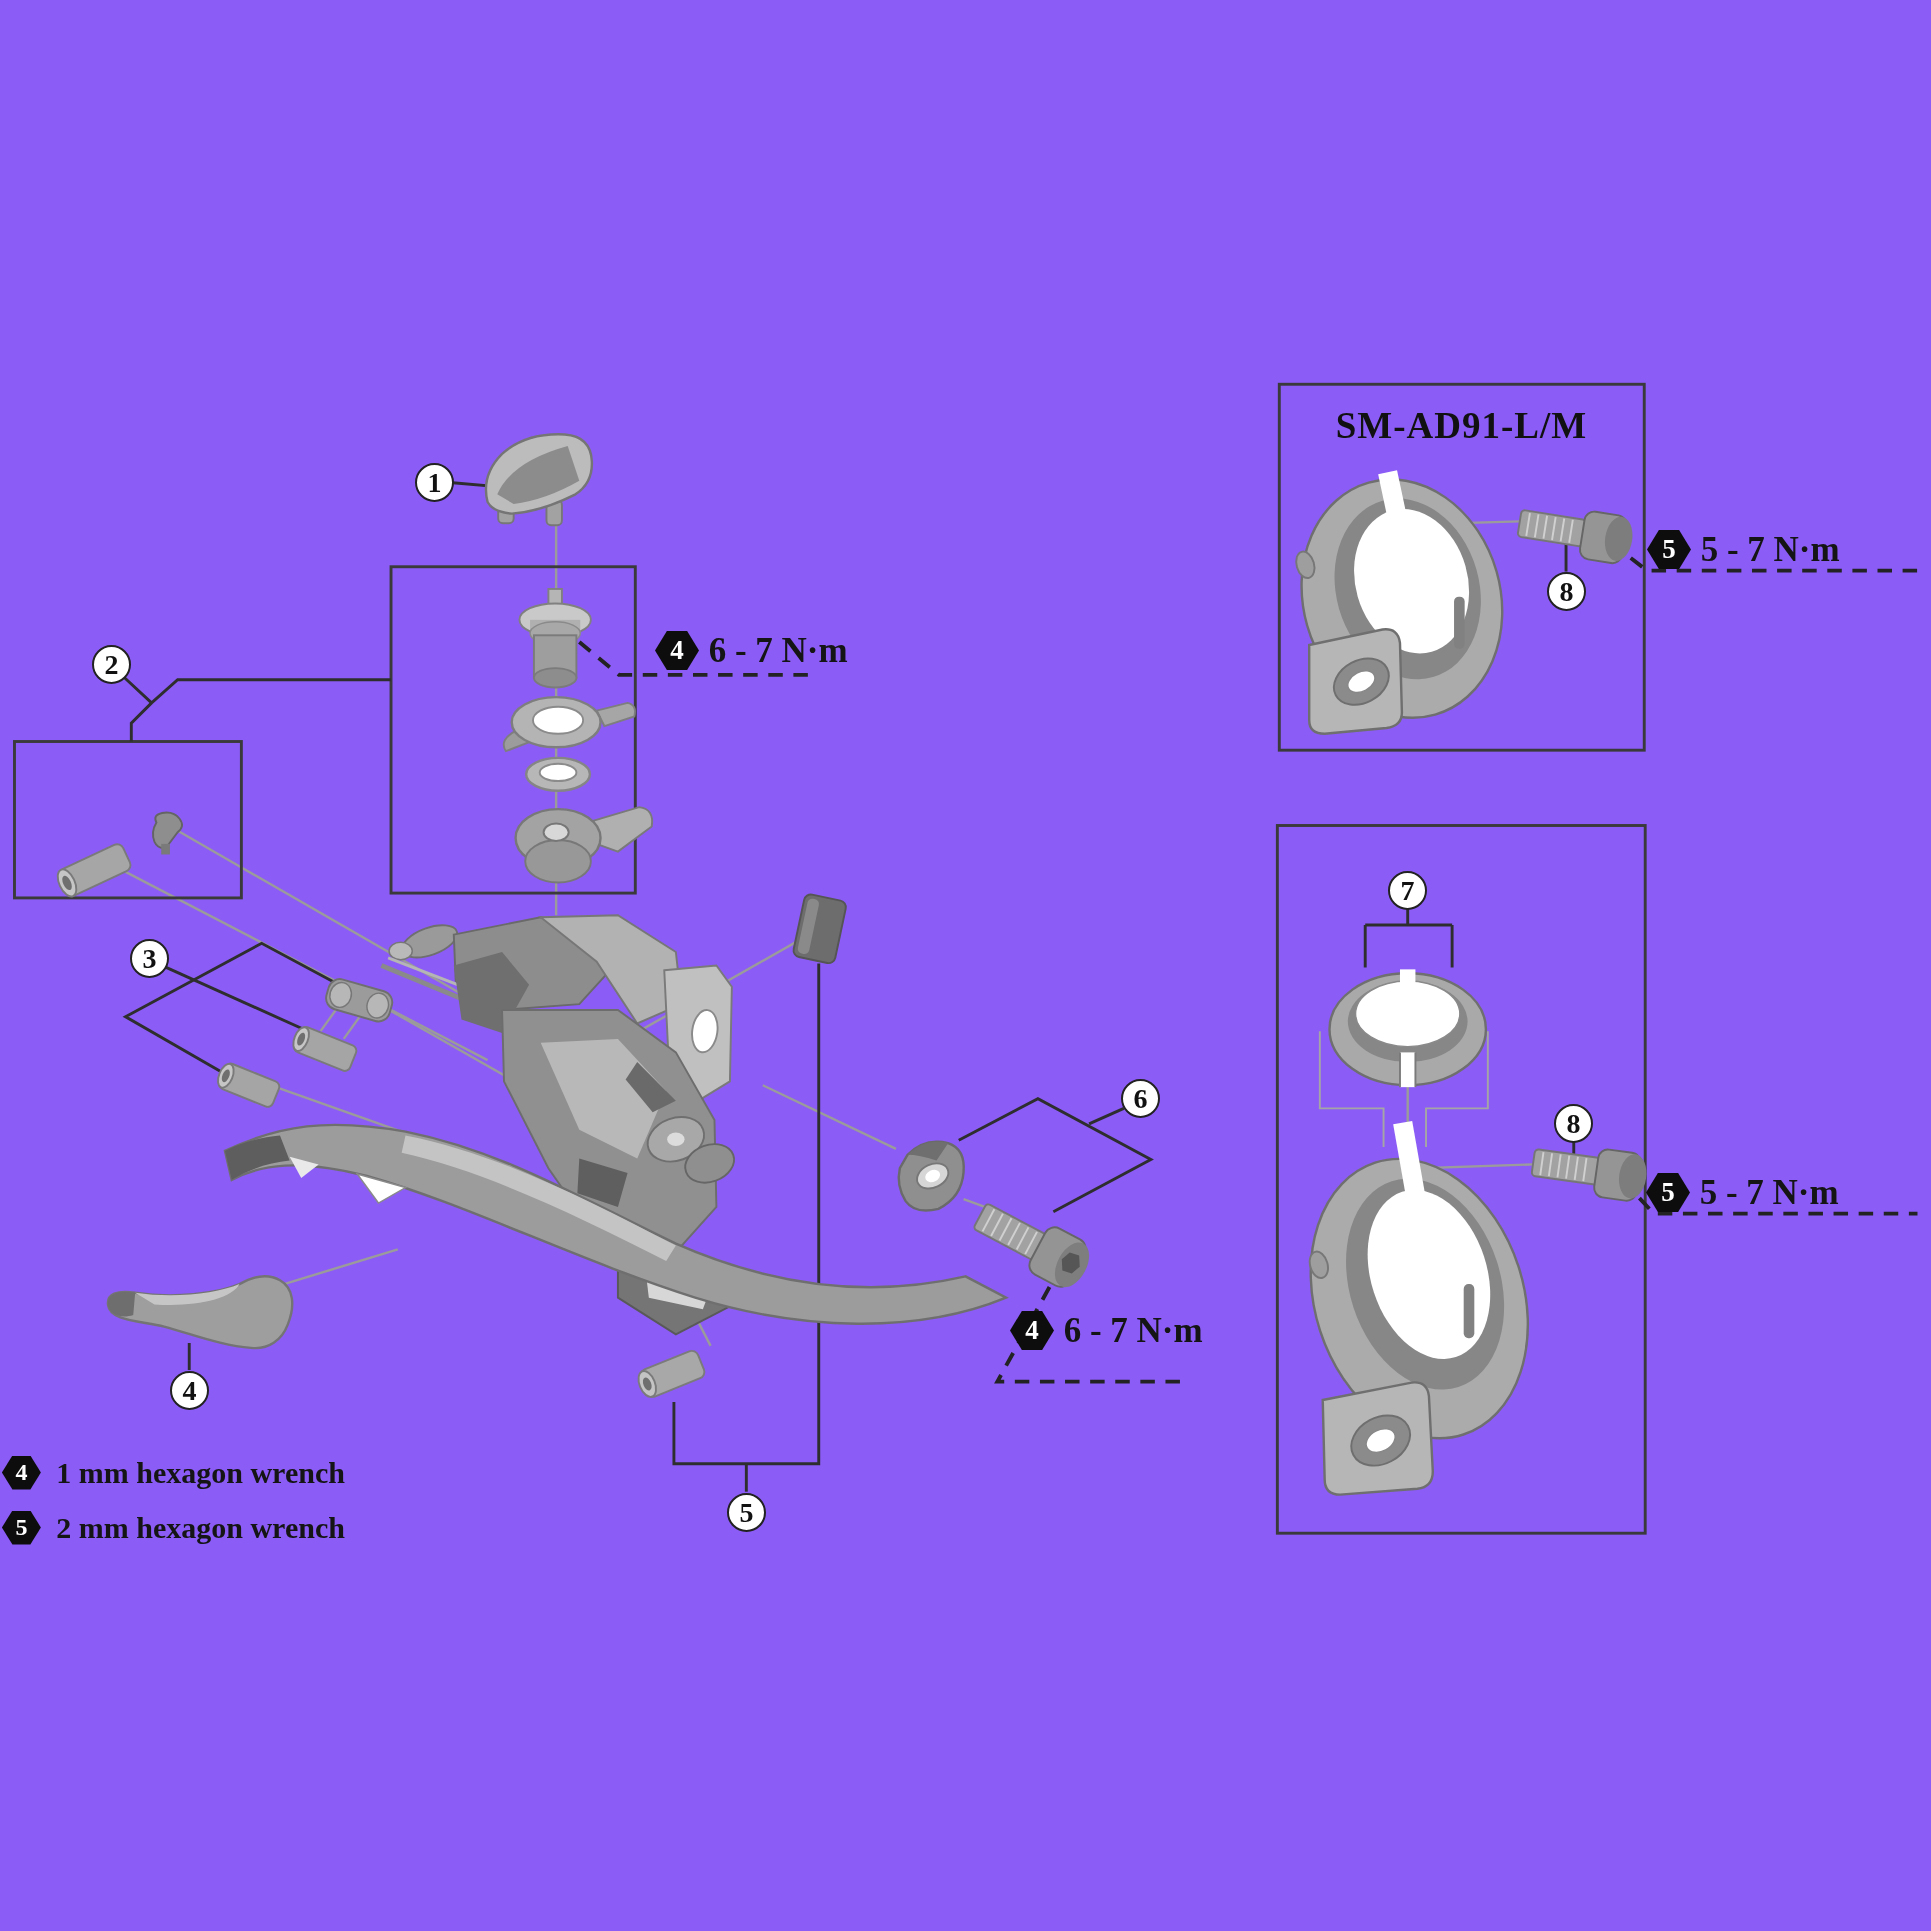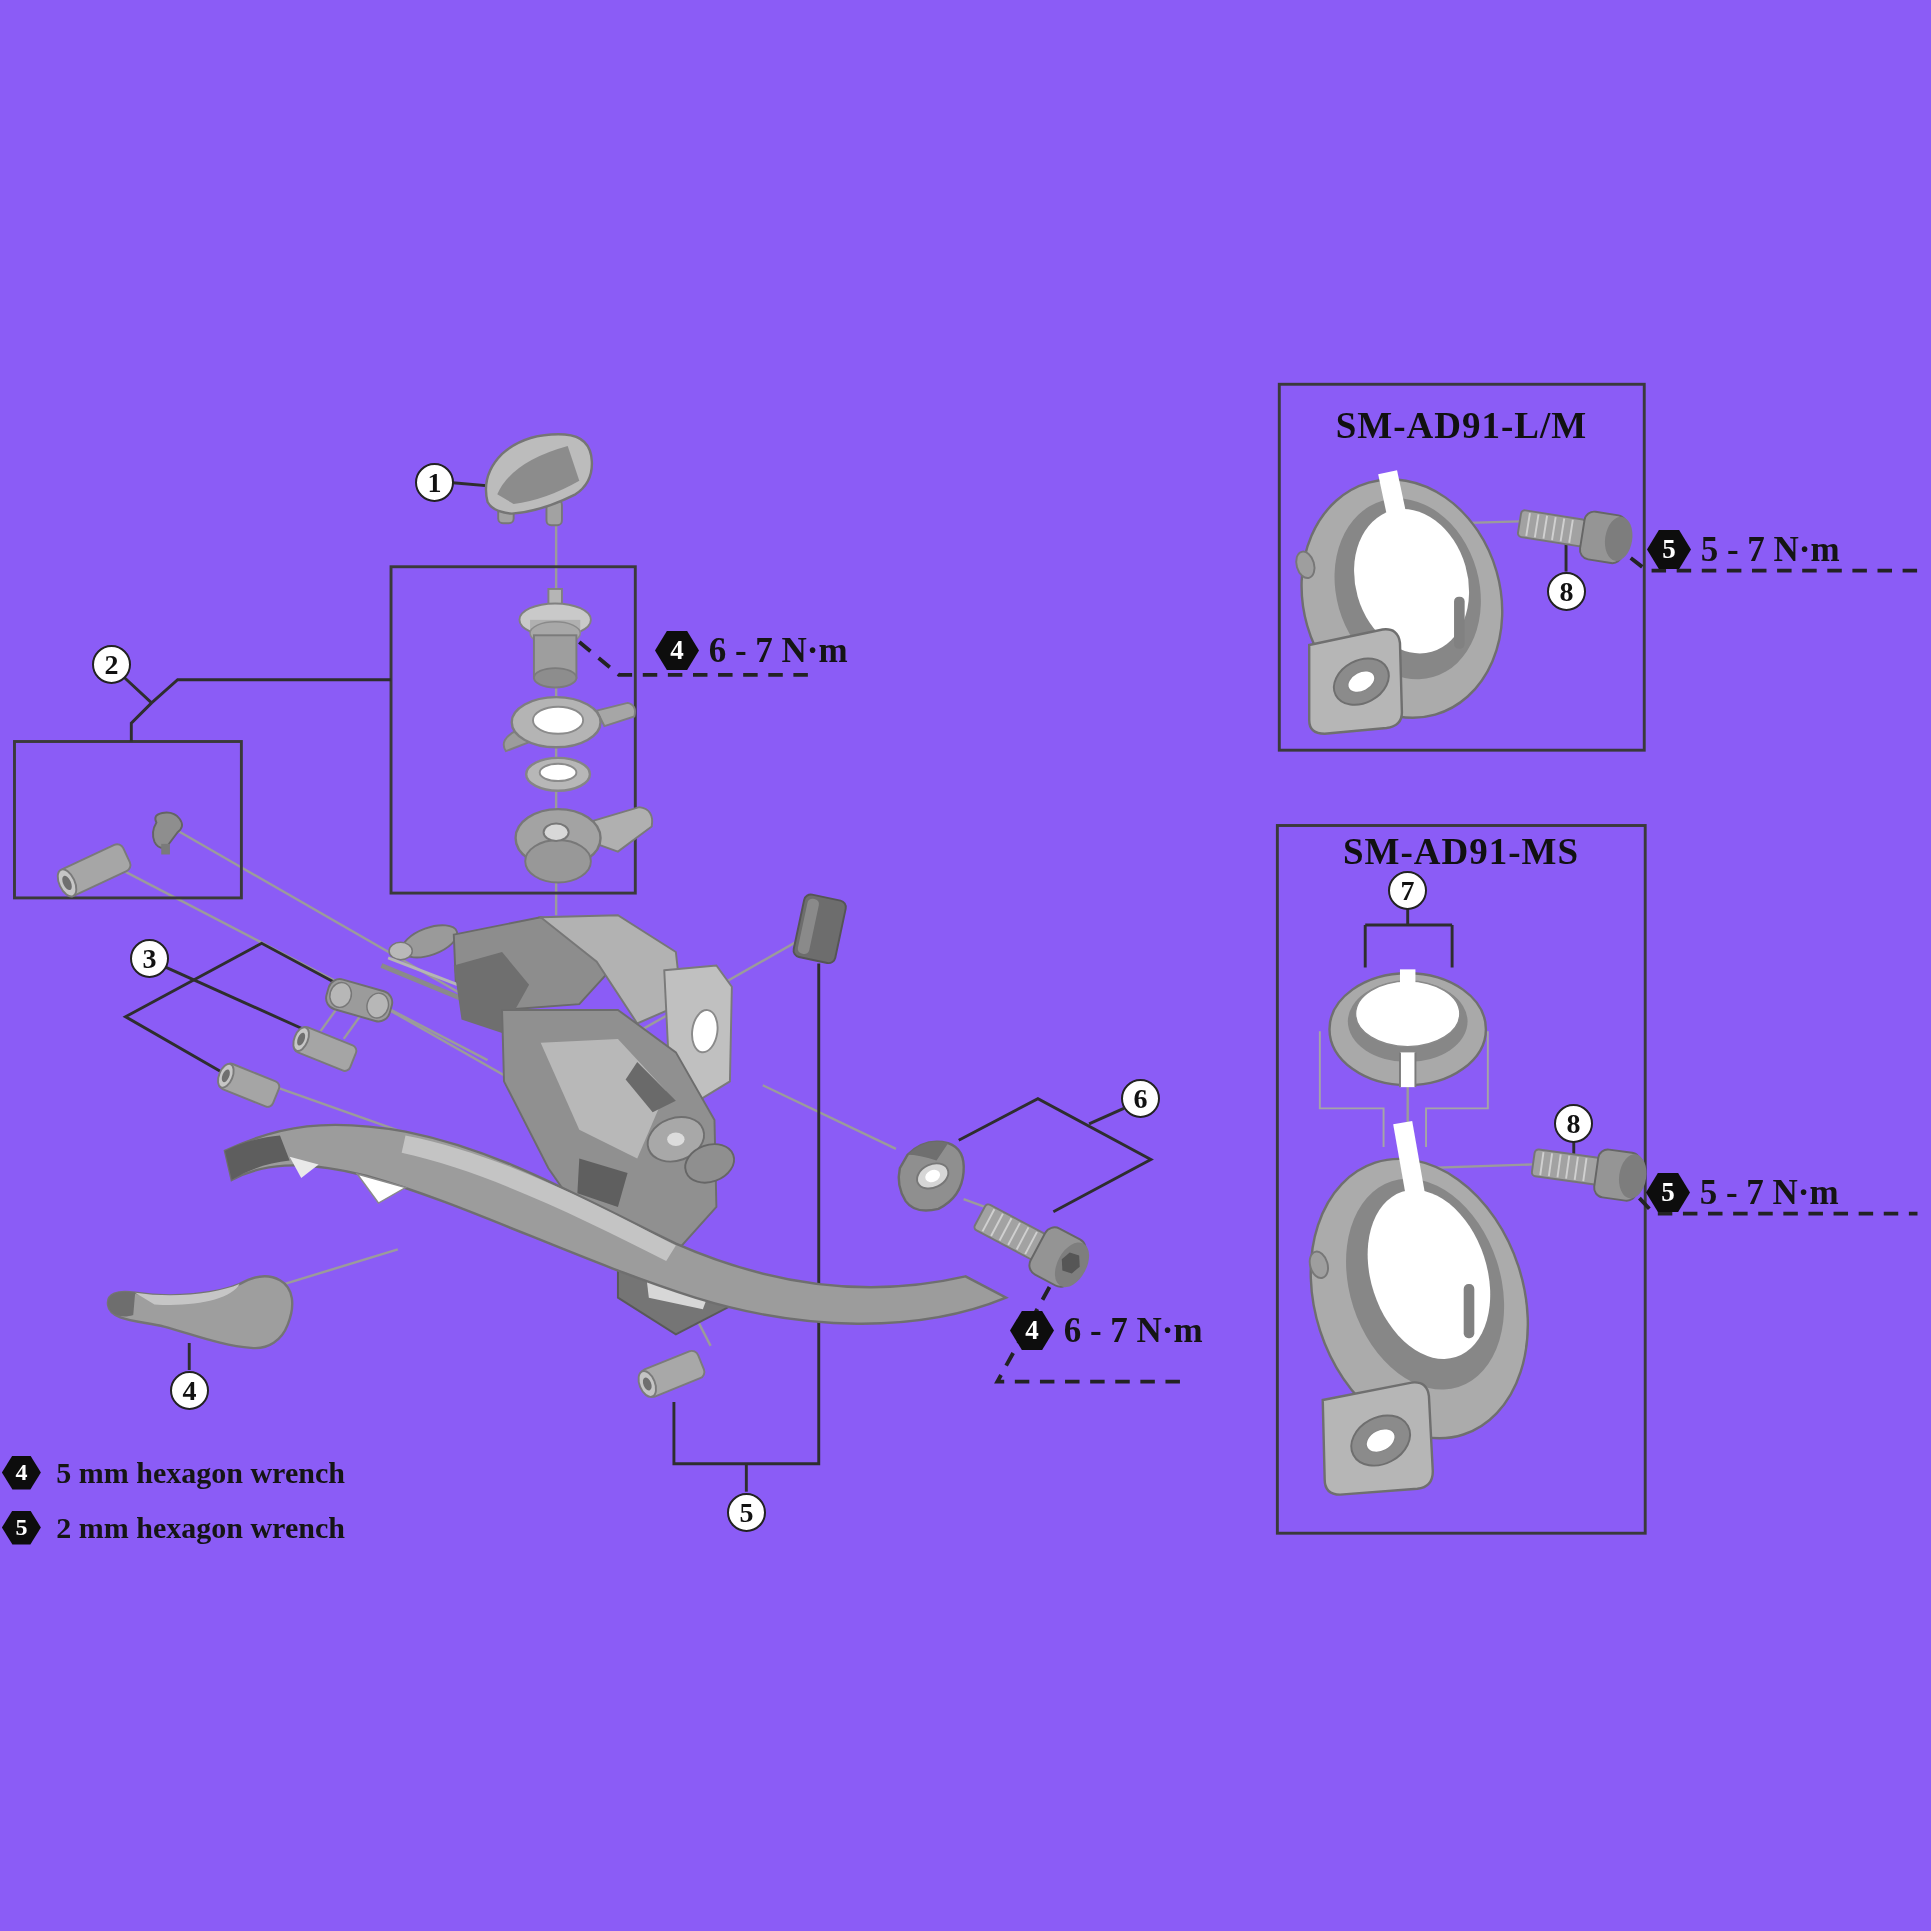--- a/index.html
+++ b/index.html
@@ -274,21 +274,20 @@
           <line x1="36" y1="2" x2="36" y2="26"></line>
         <line x1="45" y1="2" x2="45" y2="26"></line>
           <line x1="54" y1="2" x2="54" y2="26"></line>
       </g>
       <rect x="66" y="-10" width="44" height="50" rx="10" fill="#959595" stroke="#666666" stroke-width="2"></rect>
       <ellipse cx="104" cy="14" rx="14" ry="23" fill="#7d7d7d"></ellipse>
     </g>
   </svg>
 
   <div class="box-title" style="left:1279px;top:404px;width:365px;">SM-AD91-L/M</div>
-  <div class="box-title" style="left:1277px;top:830px;width:368px;">SM-AD91-MS</div>
 
   <div class="callout" style="left:415px;top:463px;">1</div>
   <div class="callout" style="left:92px;top:645px;">2</div>
   <div class="callout" style="left:130px;top:939px;">3</div>
   <div class="callout" style="left:170px;top:1371px;">4</div>
   <div class="callout" style="left:727px;top:1493px;">5</div>
   <div class="callout" style="left:1121px;top:1079px;">6</div>
   <div class="callout" style="left:1388px;top:871px;">7</div>
   <div class="callout" style="left:1547px;top:572px;">8</div>
   <div class="callout" style="left:1554px;top:1104px;">8</div>
@@ -305,21 +304,21 @@
     <span class="hex">5</span>
     <span>5 - 7 N·m</span>
   </div>
   <div class="torque" style="left:1646px;top:1172px;">
     <span class="hex">5</span>
     <span>5 - 7 N·m</span>
   </div>
 
   <div class="legend-row" style="left:1.9px;top:1455px;">
     <span class="hex">4</span>
-    <span>5 mm hexagon wrench</span>
+    <span>1 mm hexagon wrench</span>
   </div>
   <div class="legend-row" style="left:1.9px;top:1510px;">
     <span class="hex">5</span>
     <span>2 mm hexagon wrench</span>
   </div>
 
 </div>
 
 
 </body></html>

